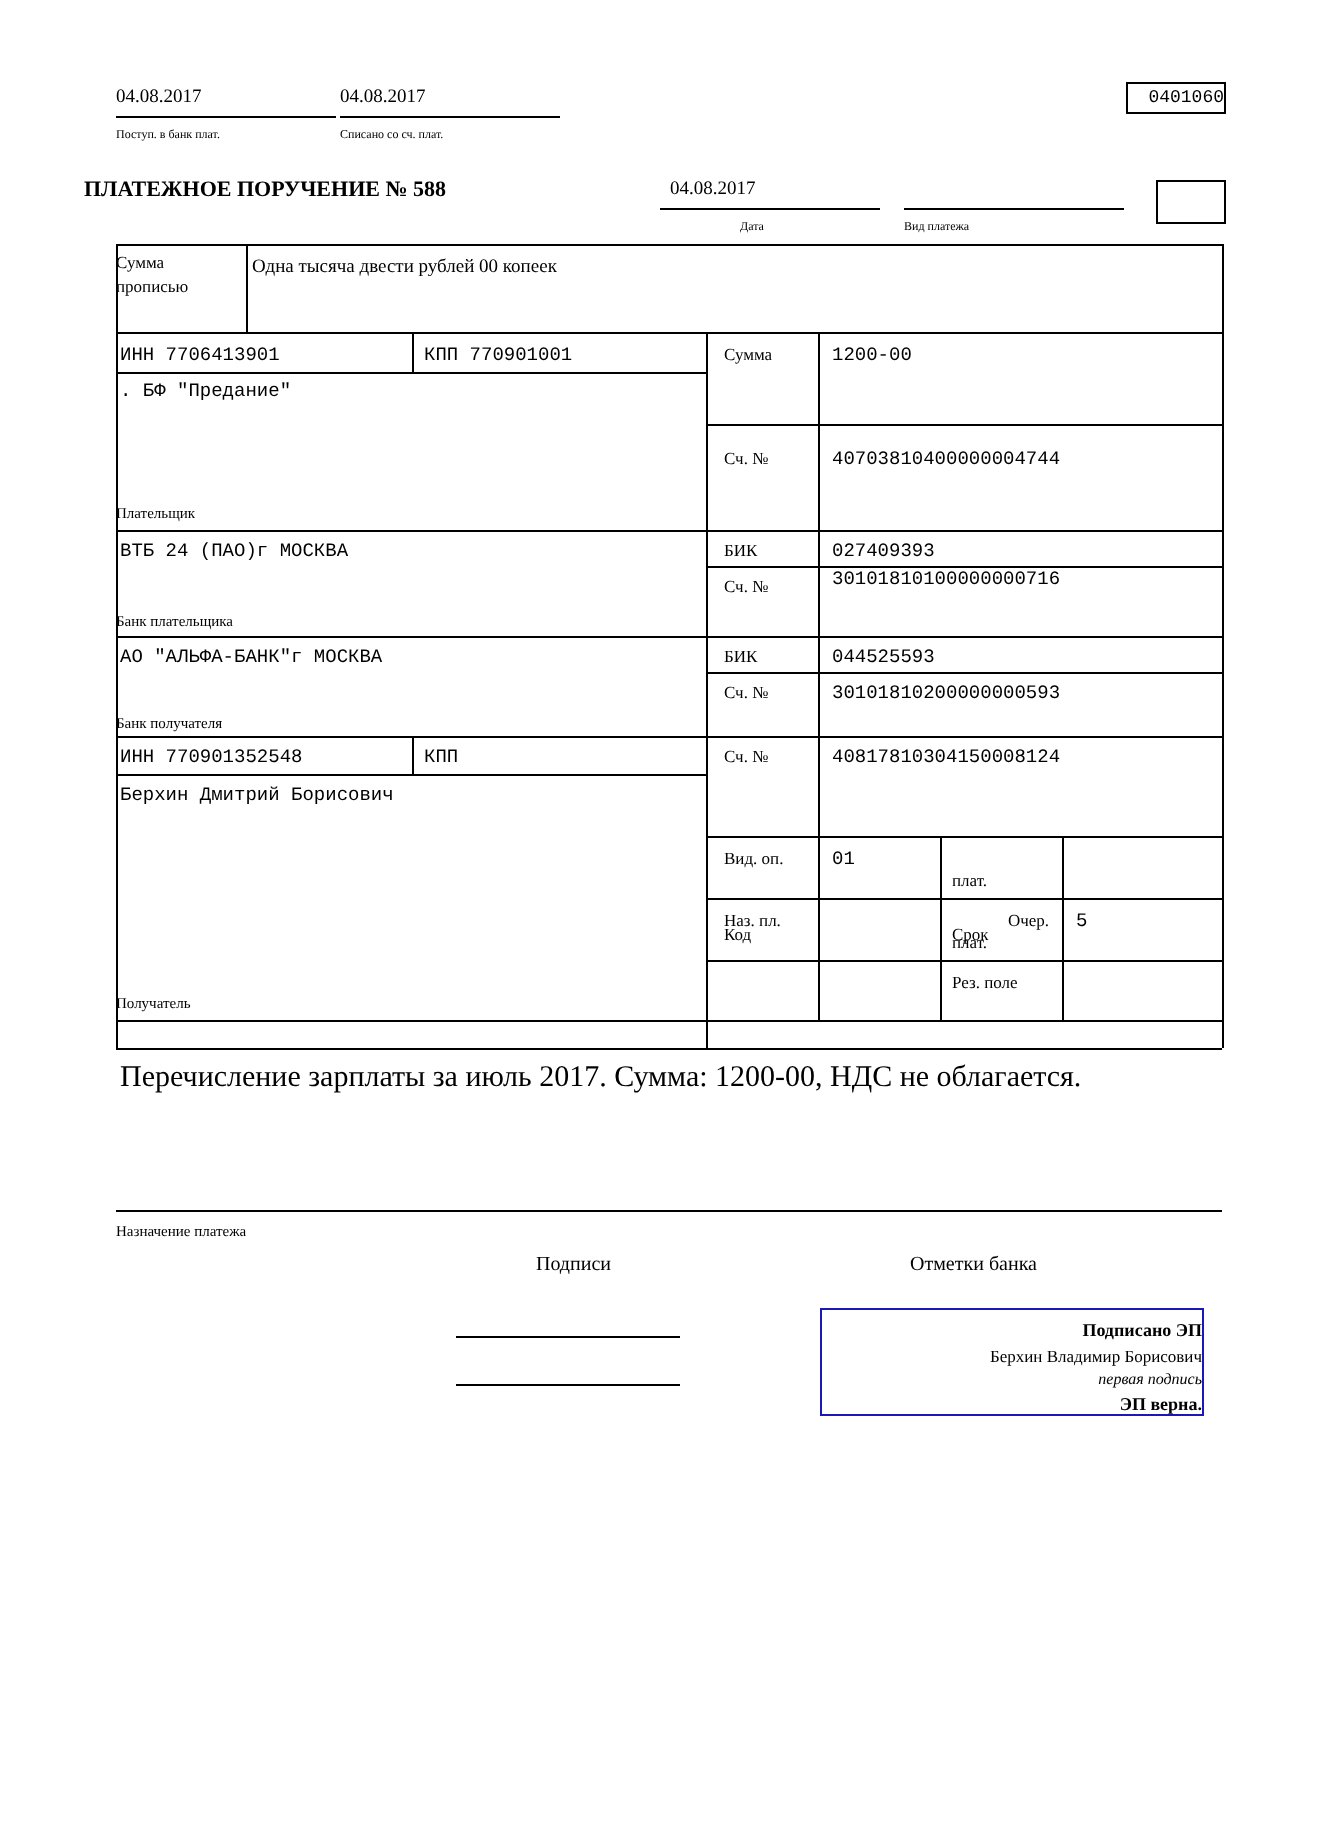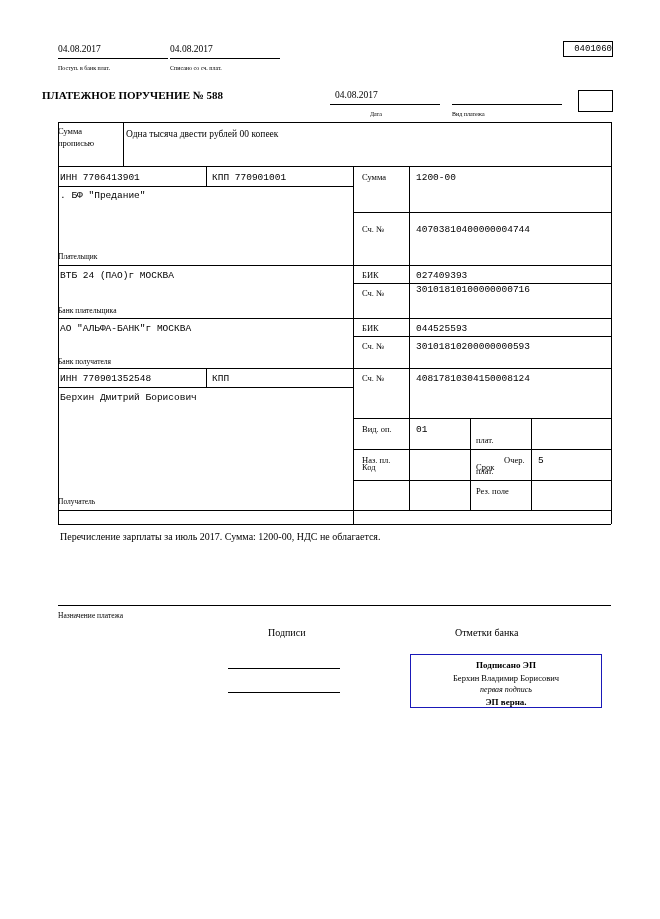--- a/index.html
+++ b/index.html
@@ -103,21 +103,21 @@
   #val-vid-op { left: 416px; top: 424px; }
   #lbl-naz-pl { left: 362px; top: 455px; }
   #lbl-kod { left: 362px; top: 462px; }
   #lbl-srok1 { left: 476px; top: 424px; margin-top: 38px; }
   #lbl-srok2 { left: 476px; top: 435px; }
   #lbl-ocher1 { left: 504px; top: 455px; }
   #lbl-ocher2 { left: 476px; top: 466px; }
   #val-ocher { left: 538px; top: 455px; }
   #lbl-rez { left: 476px; top: 486px; }
 
-  #purpose-text { left: 60px; top: 531px; font-size: 10px; }
+  #purpose-text { left: 60px; top: 531px; font-size: 15px; }
   #lbl-purpose { left: 58px; top: 611px; font-size: 7.5px; }
 
   
   .stamp {
     position: absolute;
     left: 58px; top: 623px;
     width: 192px; height: 125px;
     border: 1px solid #1a19b8;
     color: #1a19b8;
     font-size: 8.5px;
@@ -132,21 +132,21 @@
 
   .sig-line1 { left: 228px; top: 668px; width: 112px; height: 1px; background: #000; position: absolute; }
   .sig-line2 { left: 228px; top: 692px; width: 112px; height: 1px; background: #000; position: absolute; }
 
   .esign {
     position: absolute;
     left: 410px; top: 654px;
     width: 192px; height: 54px;
     border: 1px solid #1a19b8;
     box-sizing: border-box;
-    text-align: center;
+    text-align: right;
     font-size: 8.5px;
     padding-top: 4px;
     line-height: 1.45;
   }
   .esign .l1 { font-weight: bold; font-size: 9px; }
   .esign .l2 { font-size: 8.5px; }
   .esign .l3 { font-style: italic; font-size: 8px; }
   .esign .l4 { font-weight: bold; font-size: 9px; }
 </style>
 </head>

